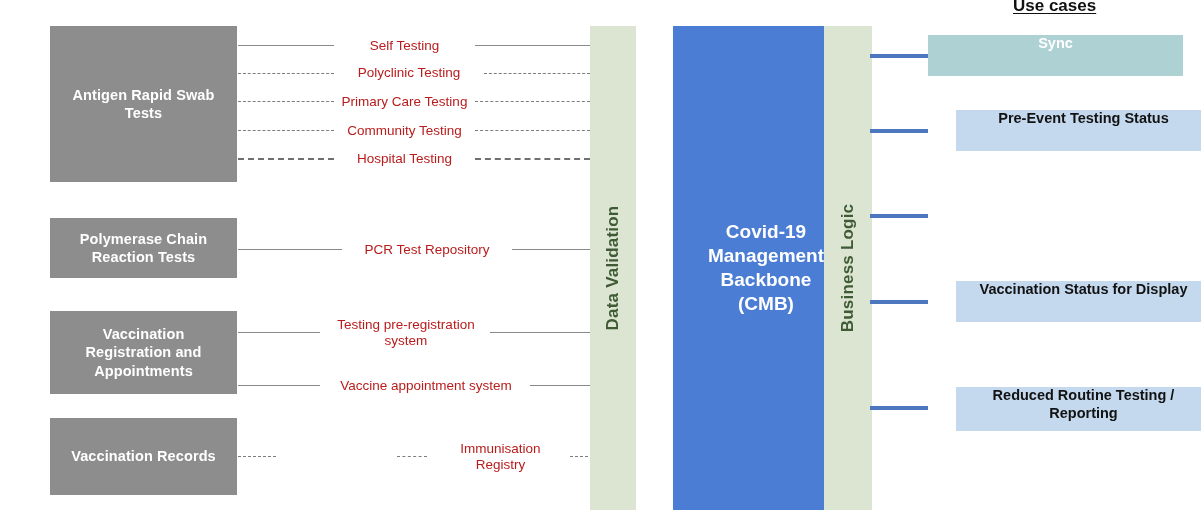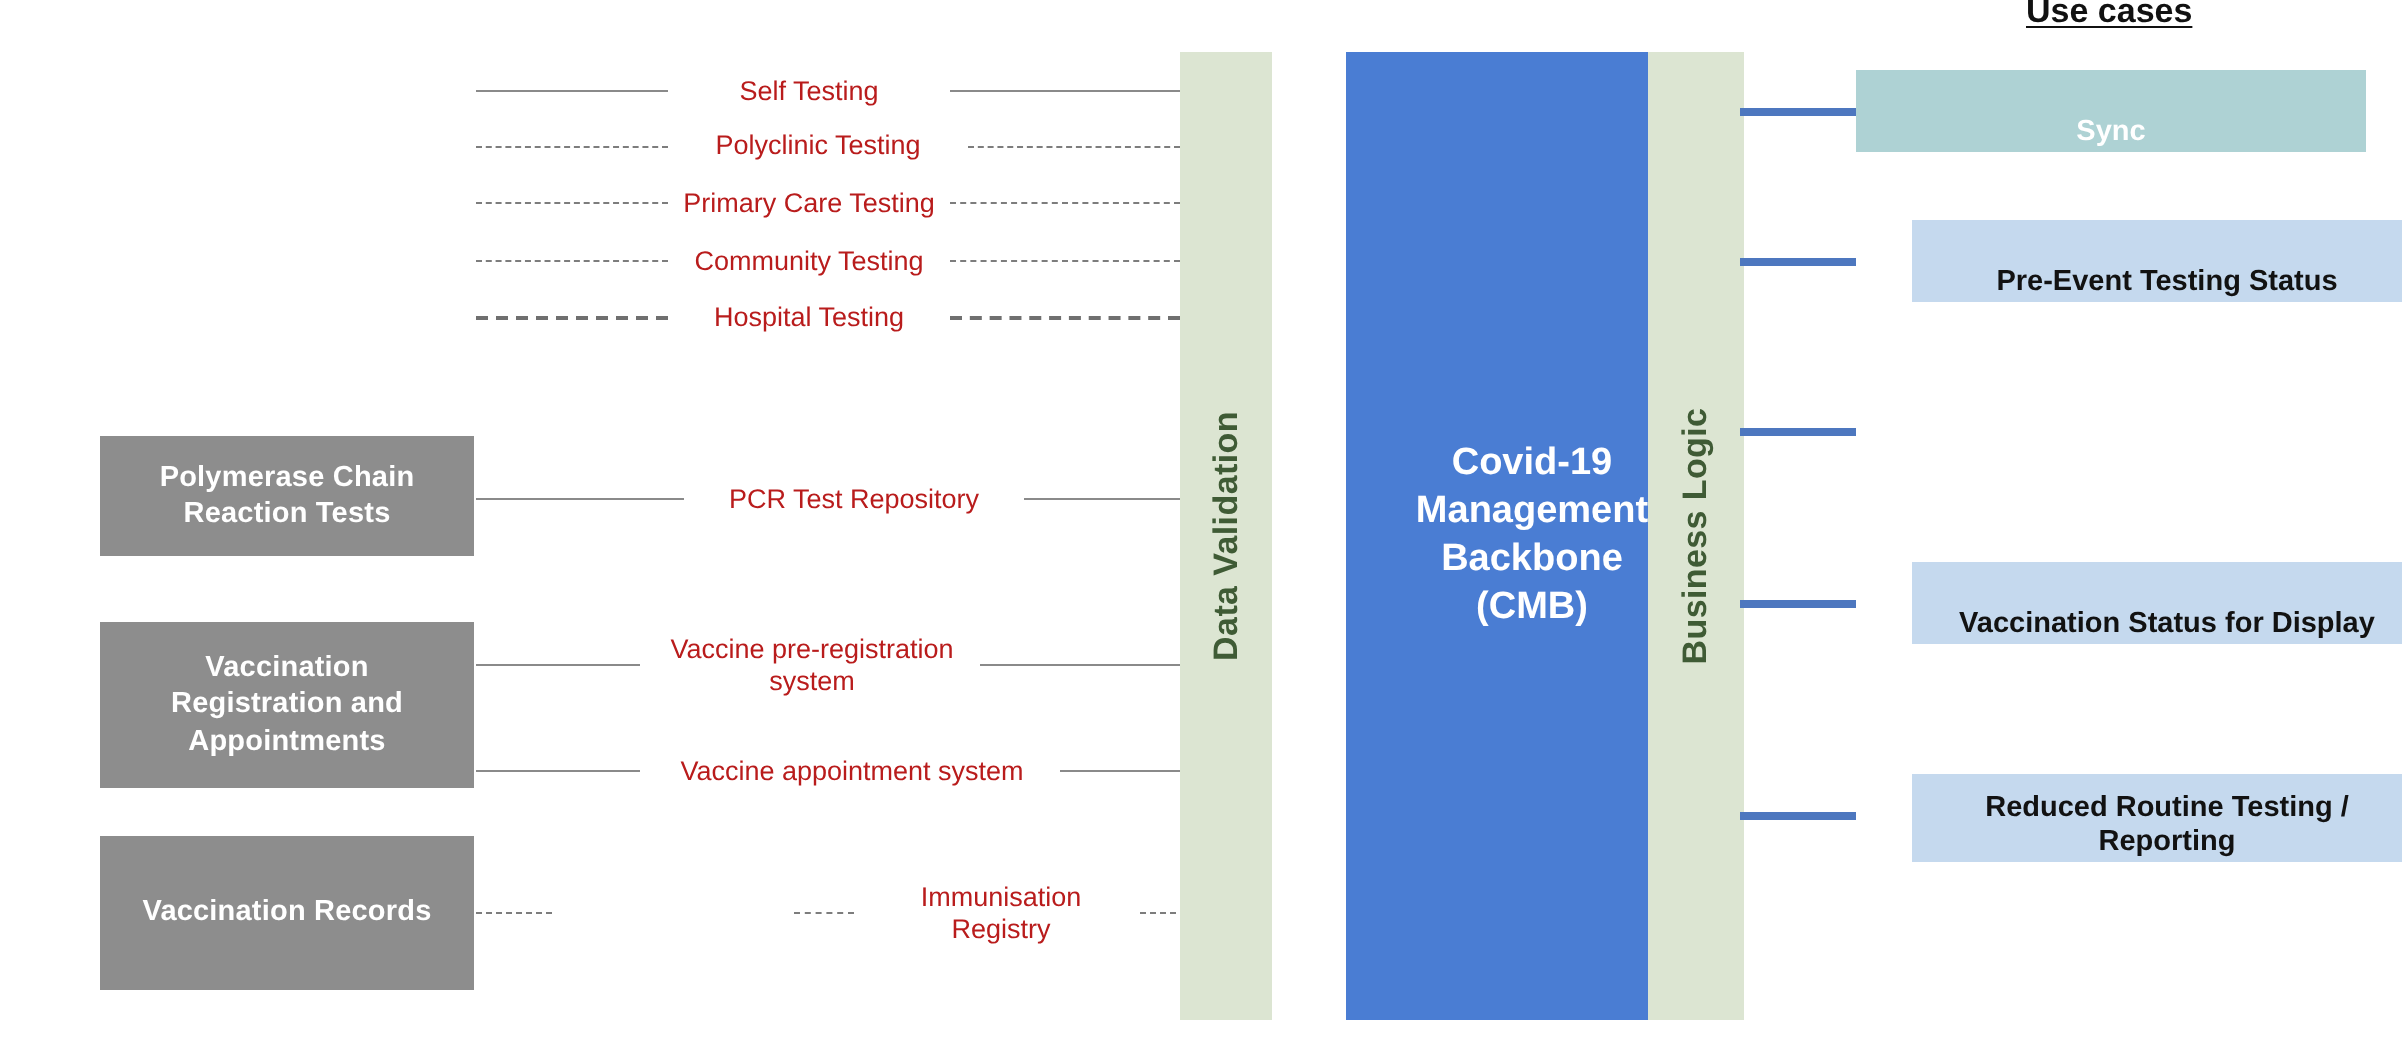--- a/index.html
+++ b/index.html
@@ -102,21 +102,21 @@
     font-weight: bold;
     font-size: 17px;
     color: #111111;
     text-decoration: underline;
     text-underline-offset: 2px;
     white-space: nowrap;
   }
   .usecase {
     position: absolute;
     display: flex;
-    align-items: flex-end;
+    align-items: flex-start;
     justify-content: center;
     text-align: center;
     font-weight: bold;
     font-size: 14.5px;
     line-height: 1.22;
     box-sizing: border-box;
     padding: 0 8px;
   }
   .usecase.tone-blue {
     background: #c5d9ee;
@@ -126,20 +126,23 @@
   .usecase.tone-teal {
     background: #aed2d4;
     color: #ffffff;
   }
 </style>
 </head>
 <body>
 
 <div id="canvas">
 
+  <div class="source-box" style="left:50px; top:26px; width:187px; height:156px;">
+    <span>Antigen Rapid Swab Tests</span>
+  </div>
 
   <div class="source-box" style="left:50px; top:218px; width:187px; height:60px;">
     <span>Polymerase Chain Reaction Tests</span>
   </div>
 
   <div class="source-box" style="left:50px; top:311px; width:187px; height:83px;">
     <span>Vaccination Registration and Appointments</span>
   </div>
 
   <div class="source-box" style="left:50px; top:418px; width:187px; height:77px;">
@@ -163,21 +166,21 @@
   <div class="mid-label" style="left:334px; top:94px;  width:141px;">Primary Care Testing</div>
   <div class="mid-label" style="left:334px; top:123px; width:141px;">Community Testing</div>
   <div class="mid-label" style="left:334px; top:151px; width:141px;">Hospital Testing</div>
 
   <div class="conn solid" style="left:238px; top:249px; width:104px;"></div>
   <div class="conn solid" style="left:512px; top:249px; width:78px;"></div>
   <div class="mid-label" style="left:342px; top:242px; width:170px;">PCR Test Repository</div>
 
   <div class="conn solid" style="left:238px; top:332px; width:82px;"></div>
   <div class="conn solid" style="left:490px; top:332px; width:100px;"></div>
-  <div class="mid-label wrap" style="left:322px; top:317px; width:168px;">Vaccine pre-registration system</div>
+  <div class="mid-label wrap" style="left:322px; top:317px; width:168px;">Testing pre-registration system</div>
 
   <div class="conn solid" style="left:238px; top:385px; width:82px;"></div>
   <div class="conn solid" style="left:530px; top:385px; width:60px;"></div>
   <div class="mid-label" style="left:322px; top:378px; width:208px;">Vaccine appointment system</div>
 
   <div class="conn dashed" style="left:238px; top:456px; width:38px;"></div>
   <div class="conn dashed" style="left:397px; top:456px; width:30px;"></div>
   <div class="conn dashed" style="left:570px; top:456px; width:23px;"></div>
   <div class="mid-label wrap" style="left:440px; top:441px; width:121px;">Immunisation Registry</div>
 

